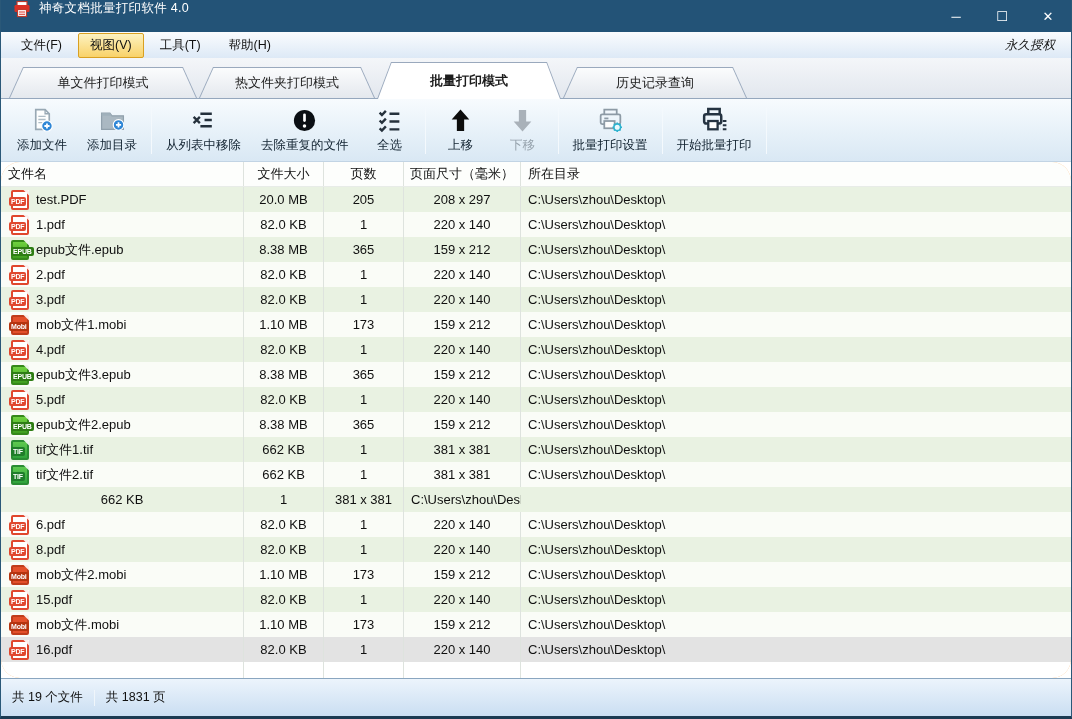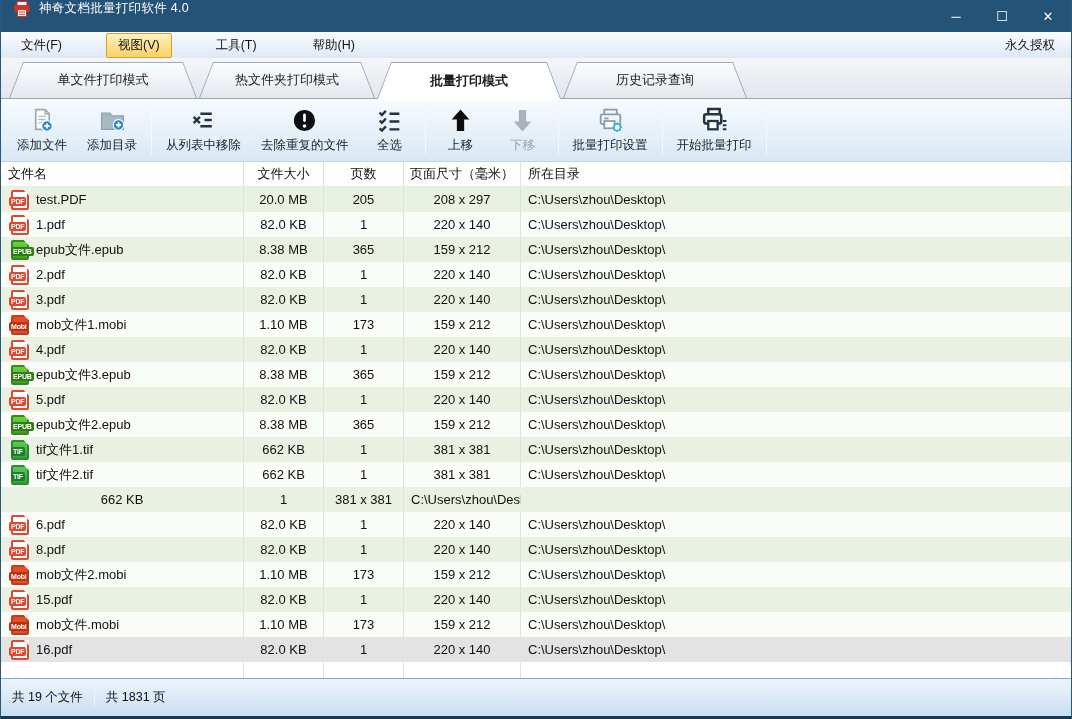--- a/index.html
+++ b/index.html
@@ -10,25 +10,25 @@
   .titlebar { height:32px; background:#235377; display:flex; align-items:flex-start; color:#fff; flex:none; }
   .titlebar .app-ic { margin:0 8px 0 12px; display:flex; }
   .titlebar .title { font-size:12.5px; letter-spacing:.3px; }
   .winbtns { margin-left:auto; display:flex; height:100%; }
   .winbtn { width:46px; height:100%; display:flex; align-items:center; justify-content:center; font-size:13px; color:#fff; cursor:default; }
 
   
   .menubar { height:26px; background:linear-gradient(#fafcfe,#dcc e9f6); background:linear-gradient(#fafcfe,#dde9f6); display:flex; align-items:center; padding:0 6px; font-size:12.5px; color:#111; flex:none; }
   .menu-item { padding:3px 11px; margin:0 2px; border:1px solid transparent; border-radius:2px; }
   .menu-item.hl { background:linear-gradient(#fdf2c0,#f9d269); border-color:#d9a021; }
-  .license { margin-left:auto; padding-right:10px; font-size:12.5px; color:#111; }
+  .license { margin-left:auto; padding-right:10px; font-size:12.5px; color:#111;font-style:italic; }
 
   
   .tabstrip { height:41px; background:linear-gradient(#f4f6f9,#e2e7ee); border-bottom:1px solid #95a7bd; display:flex; align-items:flex-end; padding-left:8px; flex:none; position:relative; }
-  .tab { position:relative; height:36px; margin-right:2px; display:flex; align-items:center; justify-content:center; font-size:13px; color:#1c1c1c; }
+  .tab { position:relative; height:31px; margin-right:2px; display:flex; align-items:center; justify-content:center; font-size:13px; color:#1c1c1c; }
   .tab .tb { position:absolute; inset:0; clip-path:polygon(14px 0,calc(100% - 14px) 0,100% 100%,0 100%); background:#9aa9bd; }
   .tab .tf { position:absolute; left:1px; right:1px; top:1px; bottom:0; clip-path:polygon(13.5px 0,calc(100% - 13.5px) 0,100% 100%,0 100%); background:linear-gradient(#fbfcfd,#e4e8ee); }
   .tab .lbl { position:relative; z-index:2; }
   .tab.active { height:37px; margin-bottom:-1px; z-index:3; font-weight:bold; }
   .tab.active .tf { background:#fff; }
 
   
   .toolbar { height:63px; background:linear-gradient(#f7fbfe,#d9e8f4); display:flex; align-items:stretch; padding:3px 0 2px 6px; flex:none; border-bottom:1px solid #c2d4e4; }
   .tbtn { display:flex; flex-direction:column; align-items:center; justify-content:flex-end; padding:3px 9px 4px; min-width:62px; border:1px solid transparent; border-radius:3px; }
   .tbtn .ic { height:30px; display:flex; align-items:center; justify-content:center; }
@@ -82,21 +82,21 @@
     </span>
     <span class="title">神奇文档批量打印软件 4.0</span>
     <div class="winbtns">
       <div class="winbtn">─</div>
       <div class="winbtn">☐</div>
       <div class="winbtn">✕</div>
     </div>
   </div>
 
   <div class="menubar">
-    <span id="menu-items" style="display:flex;gap:28px;">
+    <span id="menu-items" style="display:flex;">
         <span class="menu-item">文件(F)</span>
         <span class="menu-item hl">视图(V)</span>
         <span class="menu-item">工具(T)</span>
         <span class="menu-item">帮助(H)</span>
       </span>
     <span class="license">永久授权</span>
   </div>
 
   <div class="tabstrip" id="tabstrip">
       <div class="tab" style="width: 188px;">

